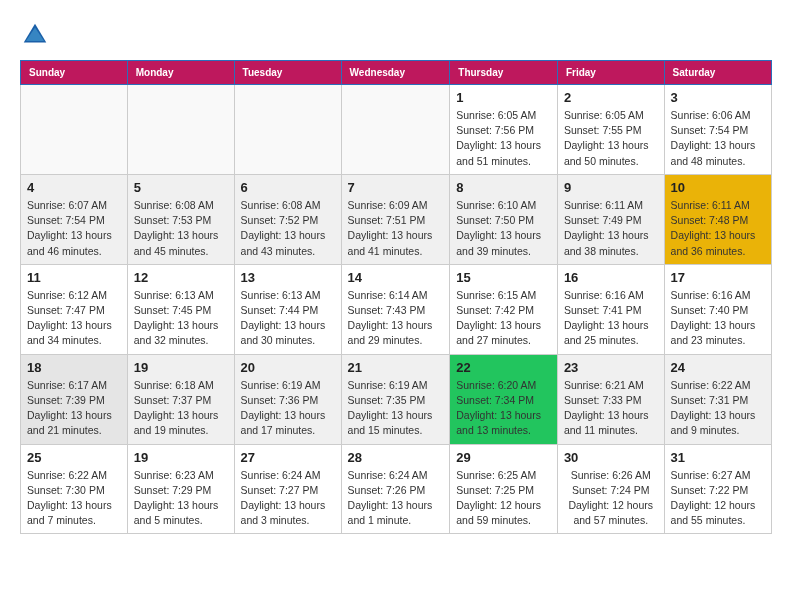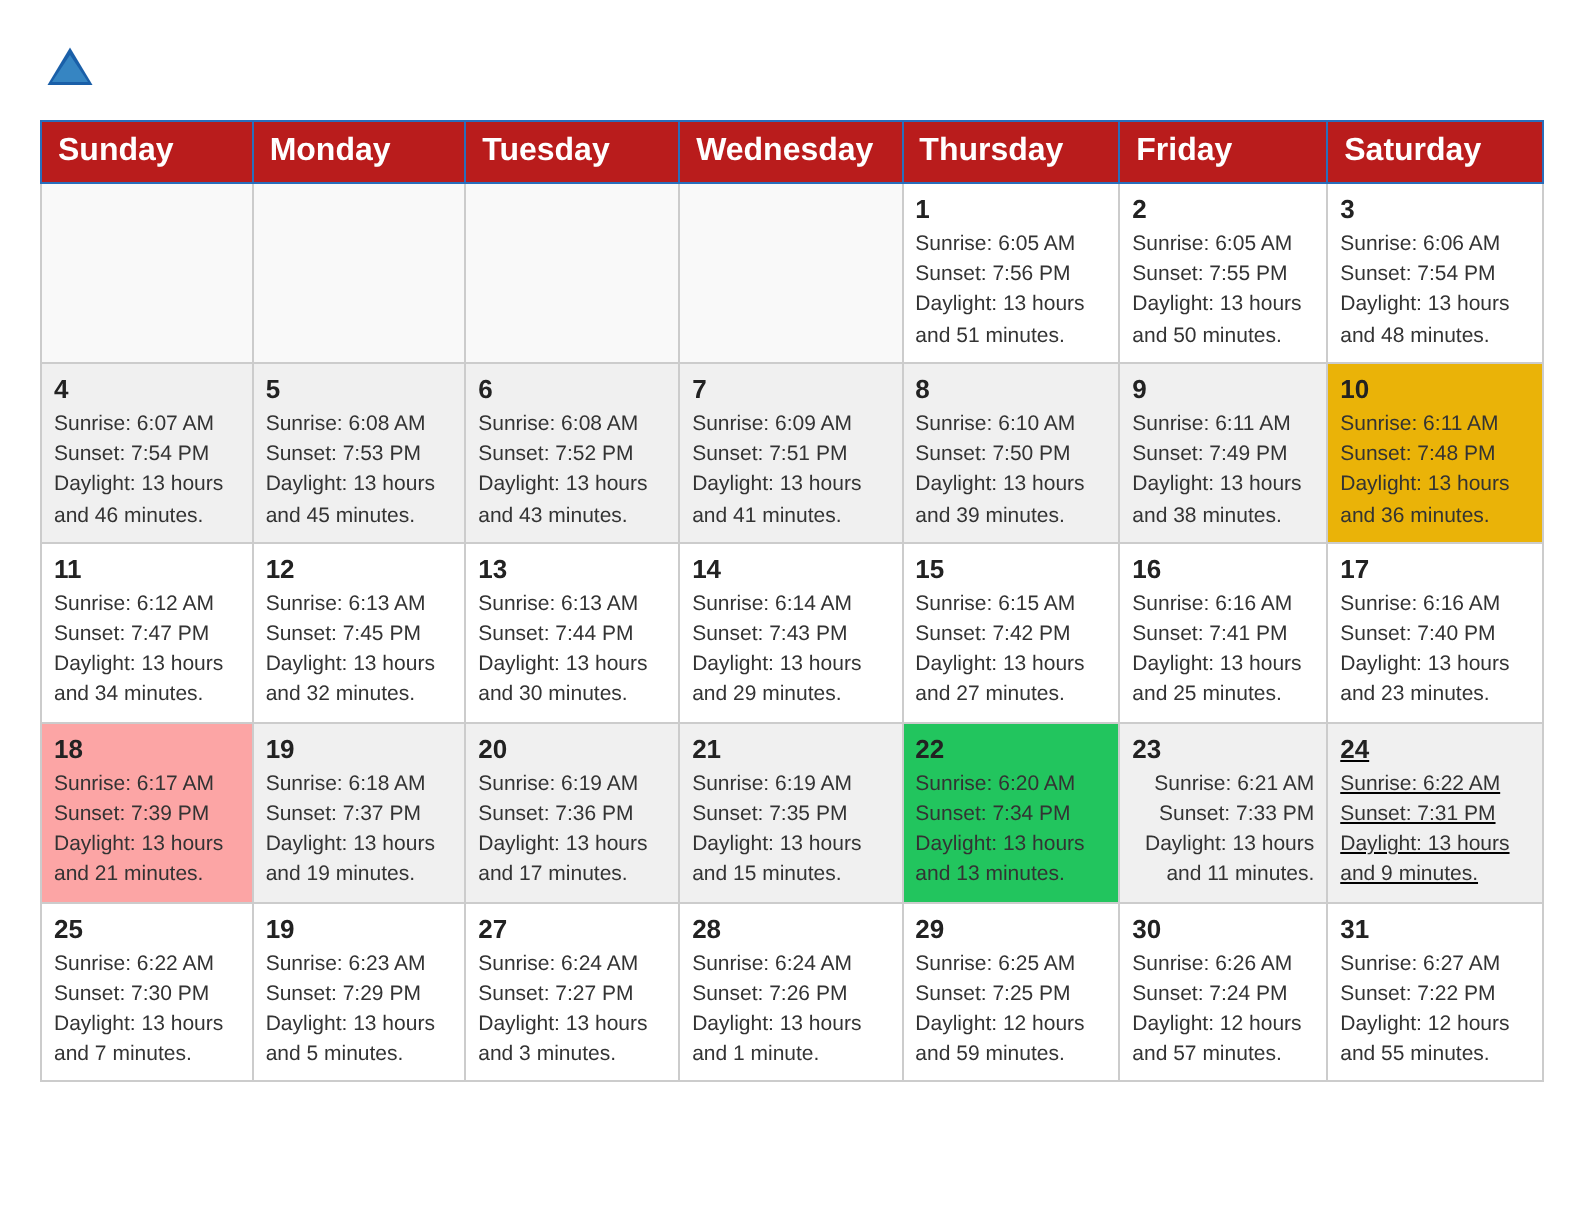--- a/index.html
+++ b/index.html
@@ -43,25 +43,25 @@
     .location {
       font-size: 15px;
       color: #444;
     }
     .calendar-table {
       width: 100%;
       border-collapse: collapse;
       font-size: 11px;
     }
     .calendar-table th {
-      background-color: #b91c1c;
+      background-color: #be185d;
       color: #fff;
       text-align: left;
       padding: 6px 8px;
-      font-size: 16px;
+      font-size: 10px;
       font-weight: bold;
       border: 1px solid #2a6ebb;
     }
     .calendar-table td {
       border: 1px solid #ccc;
       vertical-align: top;
       padding: 5px 6px;
       height: 80px;
       width: 113px;
       background: #fff;
@@ -241,21 +241,21 @@
         </td>
         <td>
           <span class="day-number">17</span>
           <div class="cell-text" style="white-space: pre-line;">Sunrise: 6:16 AM
 Sunset: 7:40 PM
 Daylight: 13 hours
 and 23 minutes.</div>
         </td>
       </tr>
       <tr>
-        <td style="background: #fca5a5;">
+        <td style="background: #e5e5e5;">
           <span class="day-number">18</span>
           <div class="cell-text" style="white-space: pre-line;">Sunrise: 6:17 AM
 Sunset: 7:39 PM
 Daylight: 13 hours
 and 21 minutes.</div>
         </td>
         <td style="background: rgb(240, 240, 240);">
           <span class="day-number">19</span>
           <div class="cell-text" style="white-space: pre-line;">Sunrise: 6:18 AM
 Sunset: 7:37 PM
@@ -278,26 +278,26 @@
         </td>
         <td style="background: #22c55e;">
           <span class="day-number">22</span>
           <div class="cell-text" style="white-space: pre-line;">Sunrise: 6:20 AM
 Sunset: 7:34 PM
 Daylight: 13 hours
 and 13 minutes.</div>
         </td>
         <td style="background: rgb(240, 240, 240);">
           <span class="day-number">23</span>
-          <div class="cell-text" style="white-space: pre-line; text-align: right;">Sunrise: 6:21 AM
+          <div class="cell-text" style="white-space: pre-line;">Sunrise: 6:21 AM
 Sunset: 7:33 PM
 Daylight: 13 hours
 and 11 minutes.</div>
         </td>
-        <td style="background: rgb(240, 240, 240); text-decoration: underline;">
+        <td style="background: rgb(240, 240, 240);">
           <span class="day-number">24</span>
           <div class="cell-text" style="white-space: pre-line;">Sunrise: 6:22 AM
 Sunset: 7:31 PM
 Daylight: 13 hours
 and 9 minutes.</div>
         </td>
       </tr>
       <tr>
         <td>
           <span class="day-number">25</span>
@@ -329,21 +329,21 @@
         </td>
         <td>
           <span class="day-number">29</span>
           <div class="cell-text" style="white-space: pre-line;">Sunrise: 6:25 AM
 Sunset: 7:25 PM
 Daylight: 12 hours
 and 59 minutes.</div>
         </td>
         <td>
           <span class="day-number">30</span>
-          <div class="cell-text" style="white-space: pre-line;">Sunrise: 6:26 AM
+          <div class="cell-text" style="white-space: pre-line; text-align: center;">Sunrise: 6:26 AM
 Sunset: 7:24 PM
 Daylight: 12 hours
 and 57 minutes.</div>
         </td>
         <td>
           <span class="day-number">31</span>
           <div class="cell-text" style="white-space: pre-line;">Sunrise: 6:27 AM
 Sunset: 7:22 PM
 Daylight: 12 hours
 and 55 minutes.</div>

